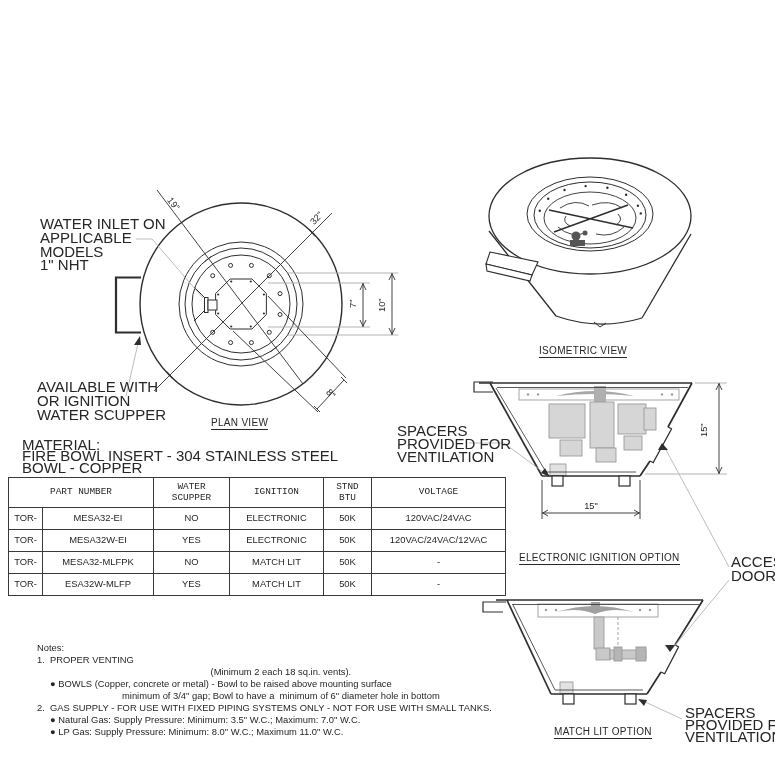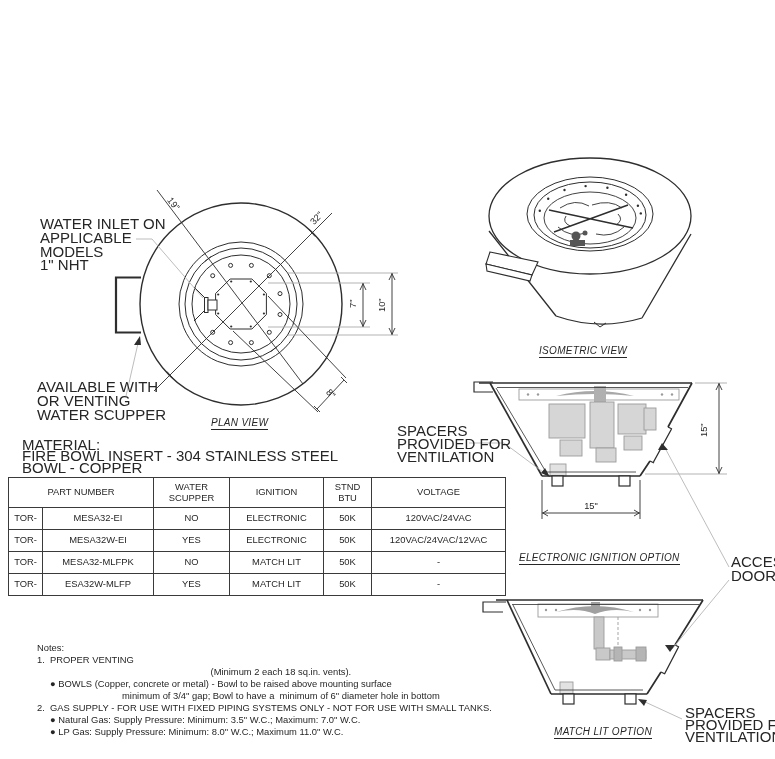--- a/index.html
+++ b/index.html
@@ -8,31 +8,31 @@
   #lineart{position:absolute;left:0;top:0;}
   svg text{font-family:"Liberation Sans",sans-serif;font-size:9.3px;fill:#262626;}
   .lbl{position:absolute;font-size:15px;line-height:13.8px;white-space:nowrap;color:#262626;}
   .lbl div{white-space:nowrap;}
   .avail{line-height:14px;}
   .material{line-height:11.3px;}
   .spacers-e{left:397px;top:424px;line-height:13px;}
   .access{left:731px;top:555px;line-height:13.5px;}
   .spacers-m{left:685px;top:707px;line-height:12px;}
   .vtitle{position:absolute;font-size:10px;letter-spacing:.3px;color:#262626;}
-  .vtitle span{display:inline-block;border-bottom:1px solid #262626;padding-bottom:1px;font-style:italic;}
+  .vtitle span{display:inline-block;border-bottom:1px solid #262626;padding-bottom:1px;}
   .notes{position:absolute;left:12px;top:642px;font-size:9.4px;line-height:12px;color:#262626;}
   .notes div{white-space:pre;margin-left:25px;}
   .ind1{padding-left:13px;}
   .ind2{padding-left:33px;text-align:center;}
   table.parts{position:absolute;left:8px;top:477px;border-collapse:collapse;
               font-size:9.4px;color:#262626;table-layout:fixed;}
   table.parts td,table.parts th{border:1px solid #3a3a3a;text-align:center;vertical-align:middle;
               padding:0;font-weight:normal;line-height:10.5px;overflow:hidden;}
   table.parts{border:1.5px solid #3a3a3a;}
-  tr.hdr{height:30px;}
+  tr.hdr{height:30px;font-family:Liberation Mono, monospace;}
   tr.row{height:22px;}
 </style>
 </head>
 <body>
 
 <div id="sheet">
 
   <svg id="lineart" width="775" height="759" viewBox="0 0 775 759">
 
     <g stroke="#2e2e2e" fill="none" stroke-width="1">
@@ -245,21 +245,21 @@
 
   <div class="lbl" style="left:40px;top:217px;">
     <div>WATER INLET ON</div>
     <div>APPLICABLE</div>
     <div>MODELS</div>
     <div>1" NHT</div>
   </div>
 
   <div class="lbl avail" style="left:37px;top:380px;">
     <div>AVAILABLE WITH</div>
-    <div>OR VENTING</div>
+    <div>OR IGNITION</div>
     <div>WATER SCUPPER</div>
   </div>
 
   <div class="vtitle" style="left:211px;top:417px;">
     <span>PLAN VIEW</span>
   </div>
 
   <div class="vtitle" style="left:539px;top:345px;">
     <span>ISOMETRIC VIEW</span>
   </div>

